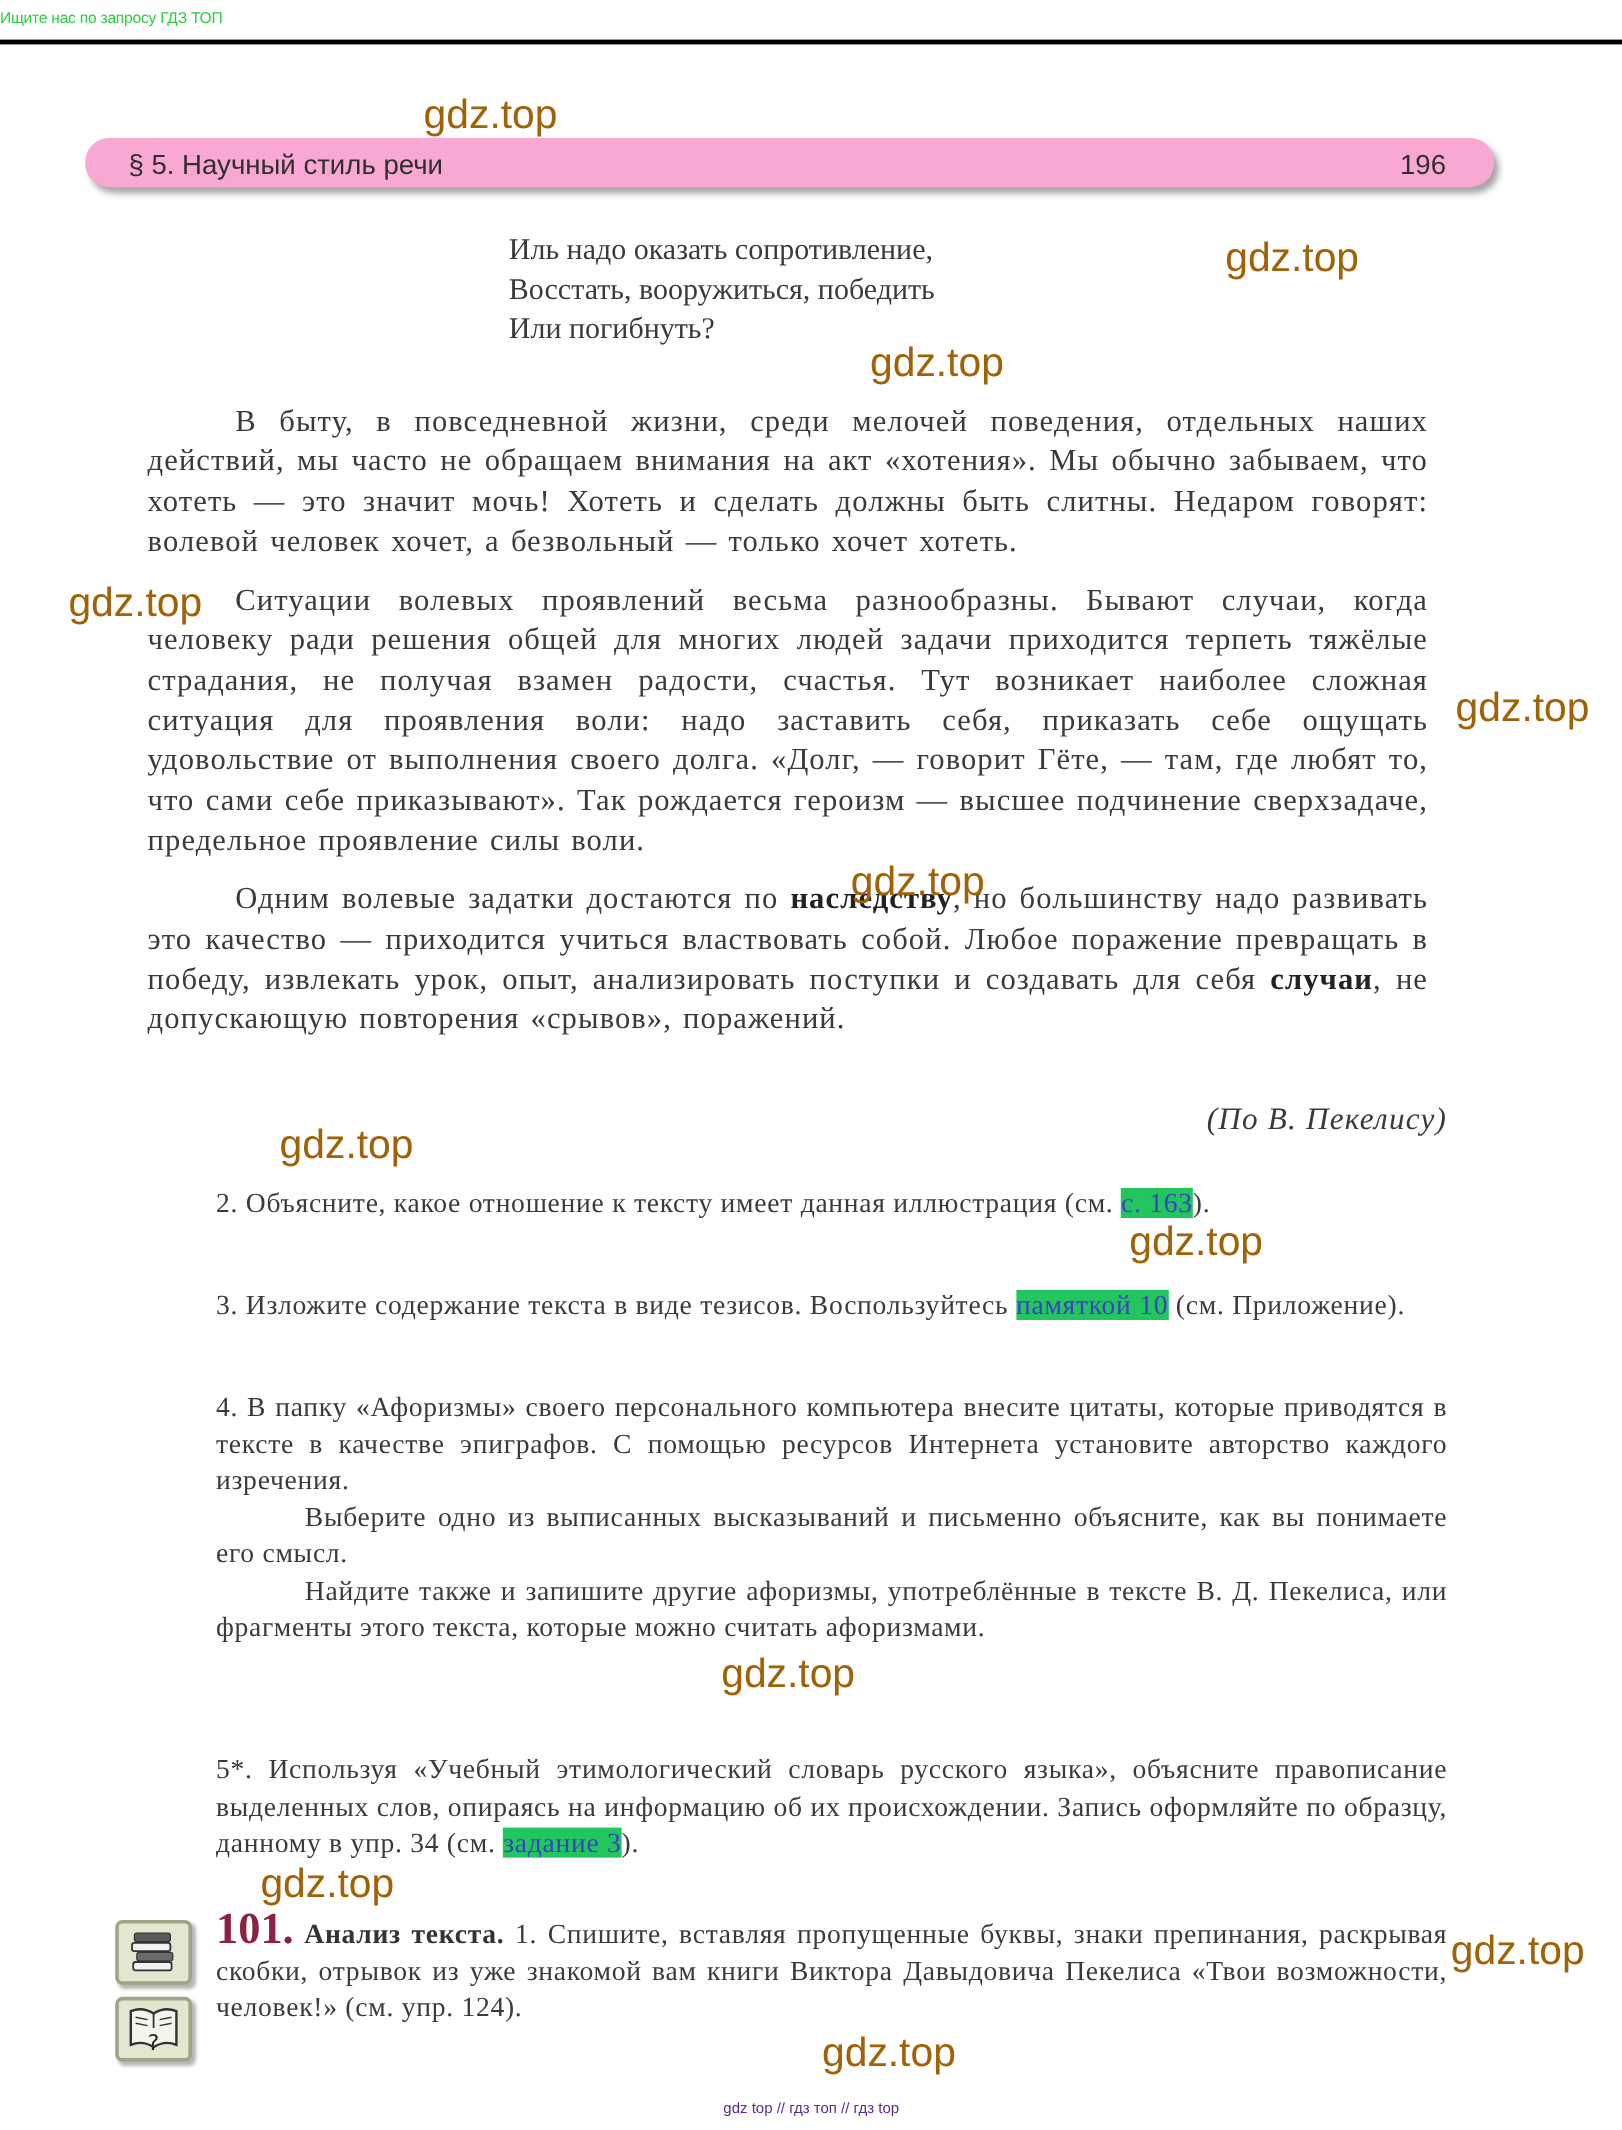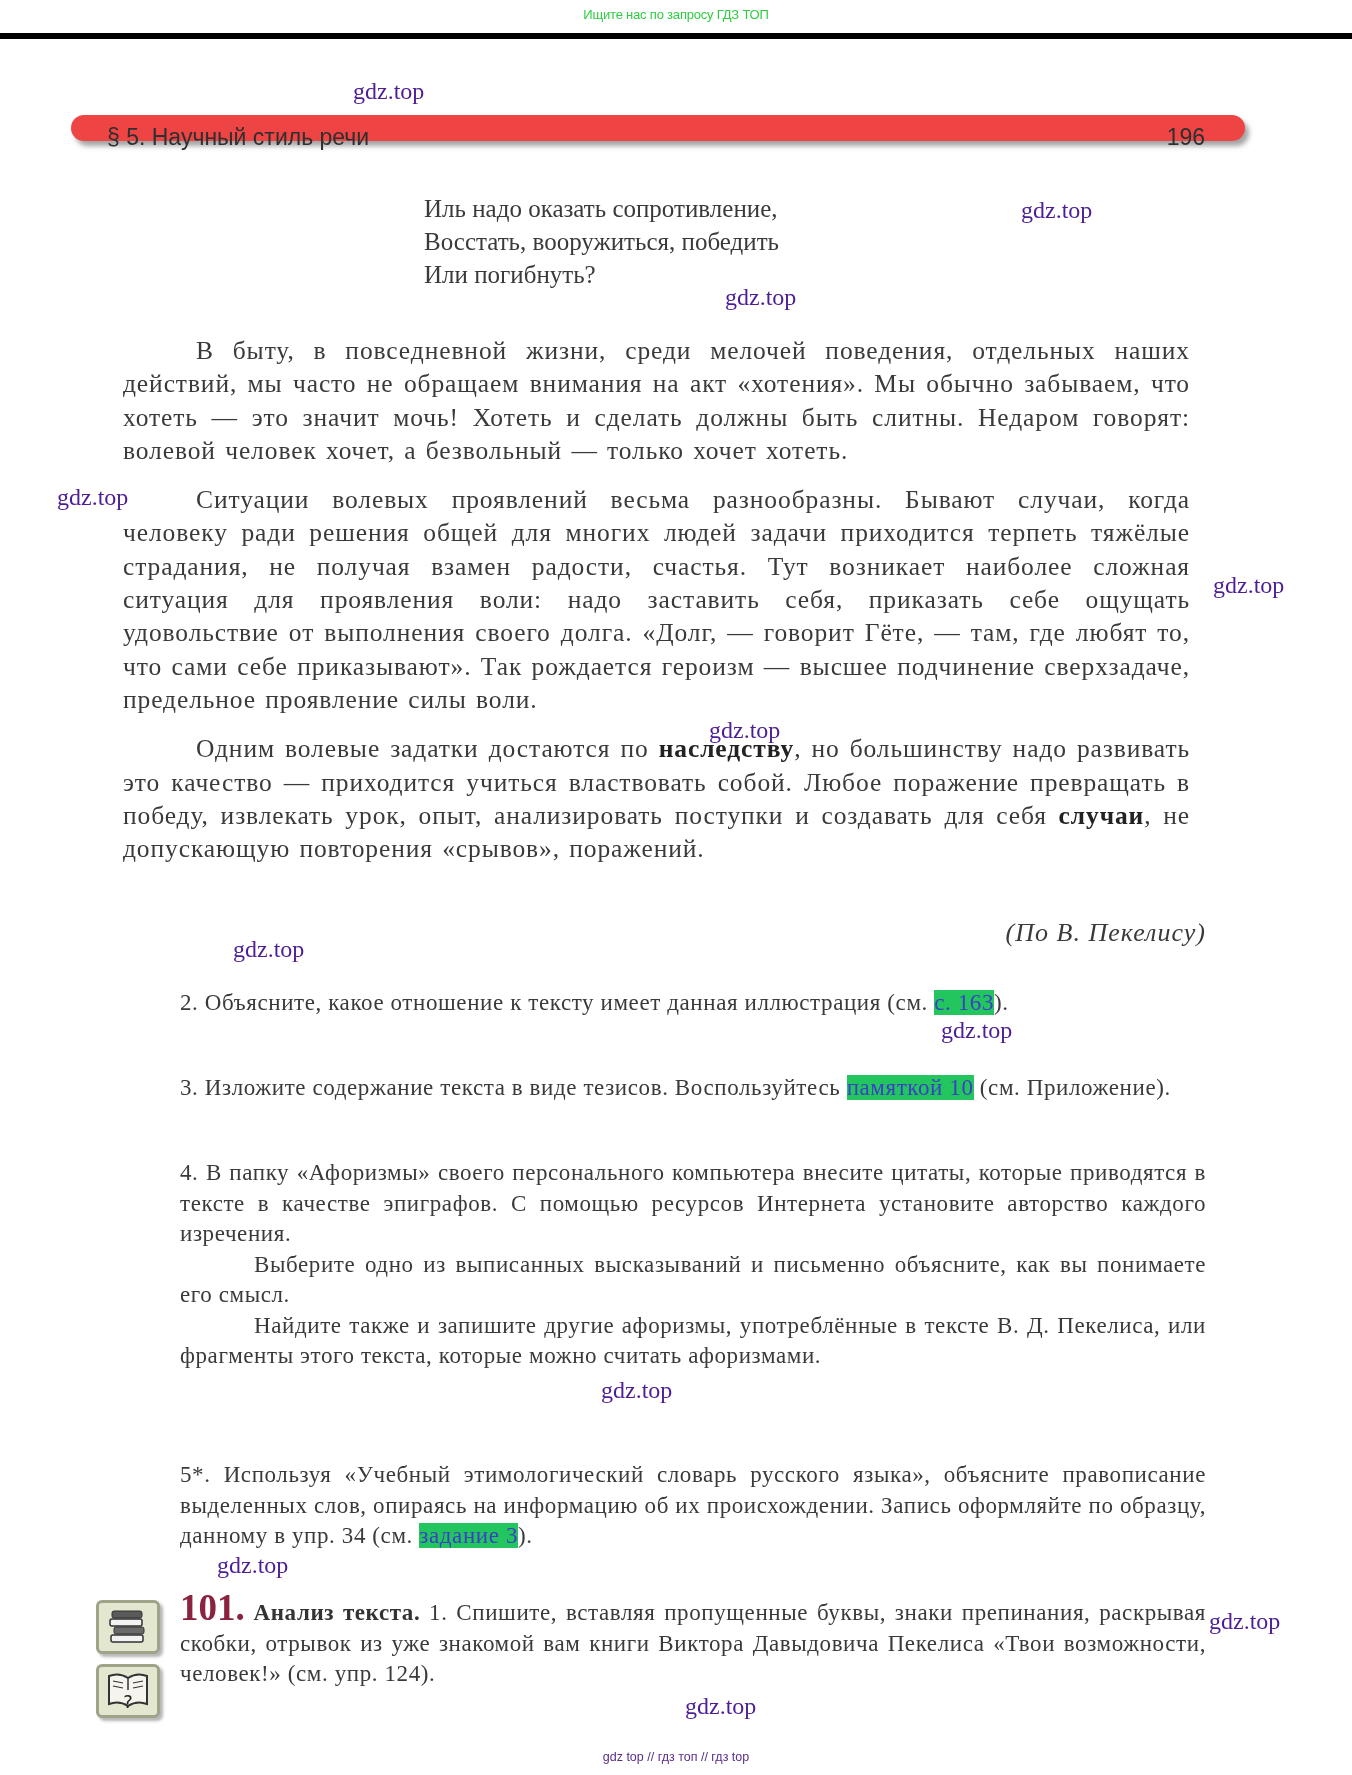--- a/index.html
+++ b/index.html
@@ -3,33 +3,33 @@
 <meta charset="utf-8">
 <style>
   html, body { margin: 0; padding: 0; }
   body {
     width: 1352px; height: 1775px; position: relative; overflow: hidden;
     background: #ffffff; font-family: "DejaVu Serif", "Liberation Serif", serif;
     color: #3a3a3a;
   }
   .topbar {
     position: absolute; left: 0; top: 0; width: 1352px; height: 33px;
-    border-bottom: 6px solid #000000; text-align: center;
+    border-bottom: 4px solid #000000; text-align: left;
   }
   .topbar span {
     display: inline-block; margin-top: 7px; font-family: "Liberation Sans", sans-serif;
     font-size: 13px; color: #2ecc40; letter-spacing: -0.2px;
   }
   .wm {
-    position: absolute; font-family: Liberation Serif, serif; font-size: 24px;
-    color: #4c1d95; line-height: 1; white-space: nowrap;
+    position: absolute; font-family: Liberation Sans, sans-serif; font-size: 34px;
+    color: #a16207; line-height: 1; white-space: nowrap;
   }
   .section-bar {
-    position: absolute; left: 71px; top: 115px; width: 1174px; height: 26px;
-    background: #ef4444; border-radius: 20px 20px 20px 20px;
+    position: absolute; left: 71px; top: 115px; width: 1174px; height: 41px;
+    background: #f9a8d4; border-radius: 20px 20px 20px 20px;
     box-shadow: 4px 5px 5px rgba(90,90,90,0.55);
   }
   .section-title {
     position: absolute; left: 36px; top: 9px; font-family: "Liberation Sans", sans-serif;
     font-size: 23px; color: #2f2f2f;
   }
   .page-num {
     position: absolute; right: 40px; top: 9px; font-family: "Liberation Sans", sans-serif;
     font-size: 23px; color: #2f2f2f;
   }

